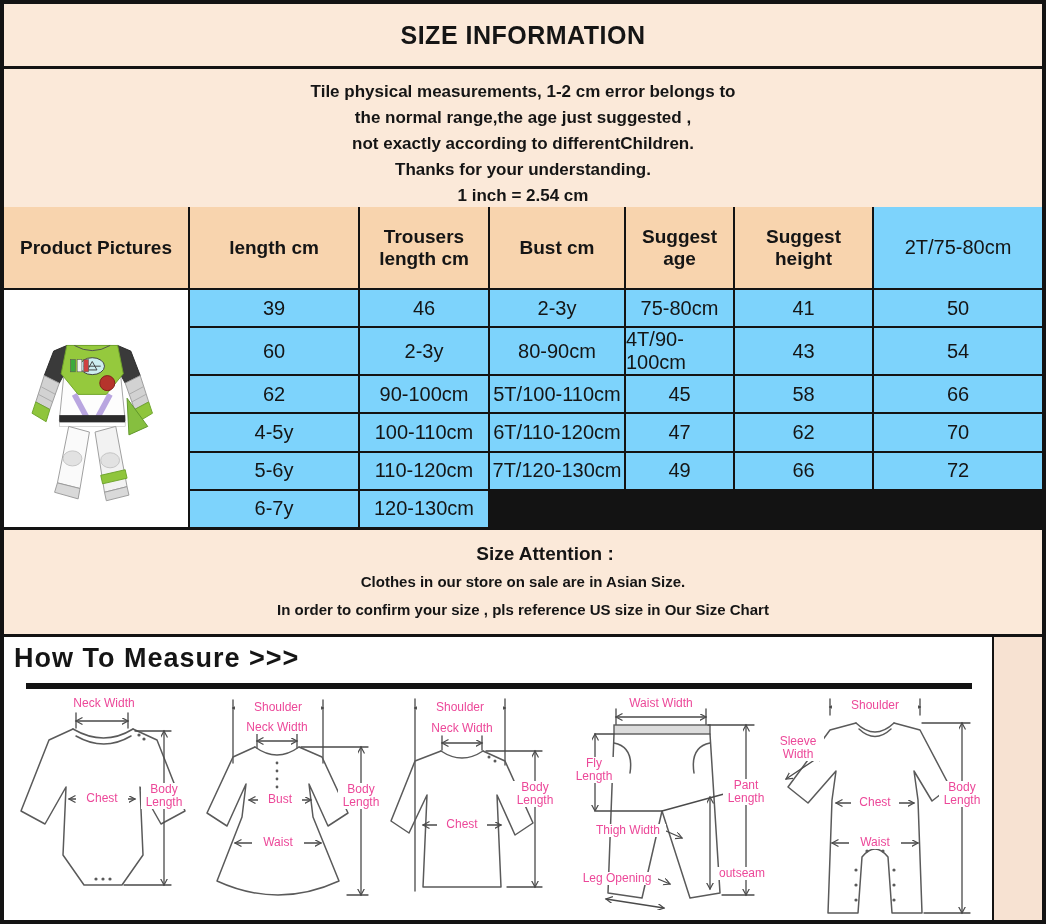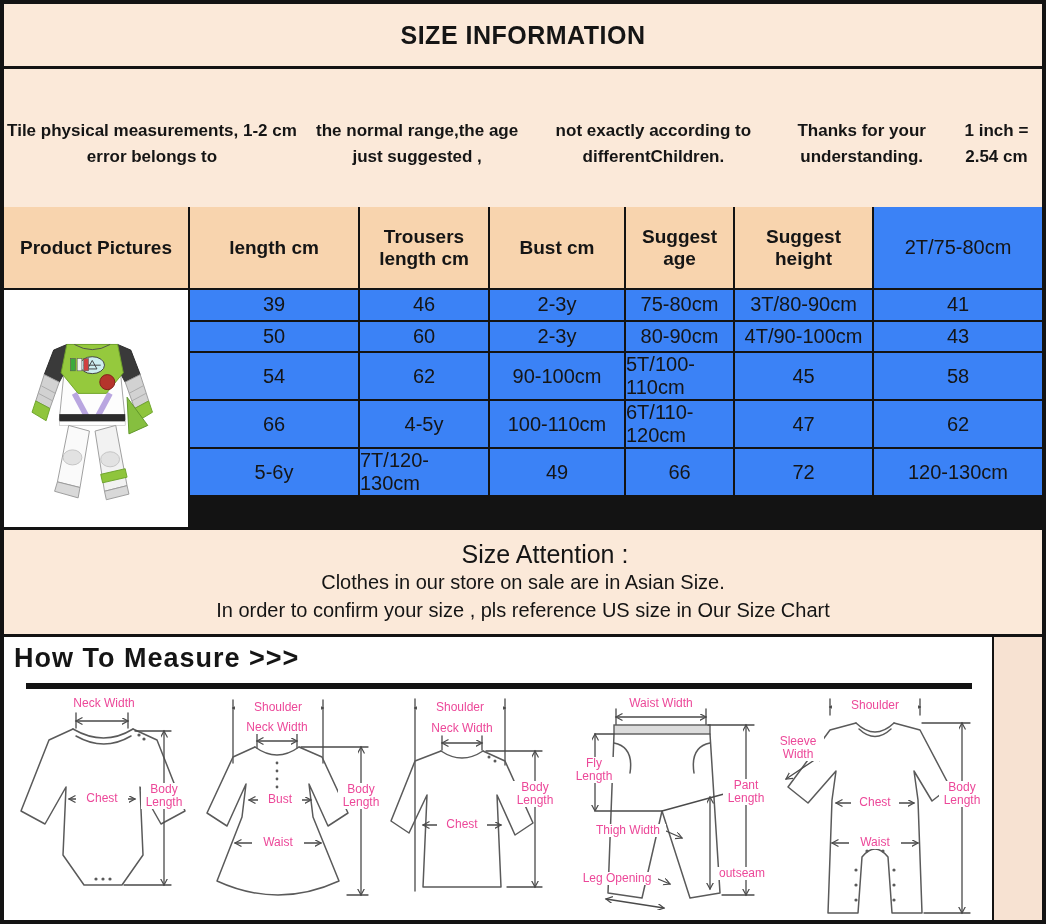--- a/index.html
+++ b/index.html
@@ -8,38 +8,38 @@
     background:#ffffff;border:4px solid #131313;
     font-family:"Liberation Sans",sans-serif;color:#151515;overflow:hidden;
   }
   .sec{position:absolute;left:0;right:0;box-sizing:border-box;}
   
   .sec-title{top:0;height:65px;background:#fbe9d9;border-bottom:3px solid #131313;
     display:flex;align-items:center;justify-content:center;}
   .main-title{font-size:25px;font-weight:bold;letter-spacing:.5px;}
   
   .sec-notes{top:65px;height:152px;background:#fbe9d9;border-bottom:2px solid #131313;
-    display:flex;flex-direction:row;align-items:center;justify-content:center;}
+    display:flex;flex-direction:column;align-items:center;justify-content:center;}
   .note-line{font-size:17px;font-weight:bold;line-height:26px;text-align:center;}
   
   .sec-table{top:203px;height:320px;background:#131313;display:grid;
     grid-template-columns:184px 168px 128px 134px 107px 137px 1fr;
     grid-template-rows:81px repeat(6,1fr);gap:2px;}
   .th{background:#f8d4ae;display:flex;align-items:center;justify-content:center;
     font-weight:bold;font-size:19px;text-align:center;line-height:22px;padding:0 2px;}
-  .td{background:#3b82f6;display:flex;align-items:center;justify-content:center;
+  .td{background:#7dd3fc;display:flex;align-items:center;justify-content:center;
     font-size:20px;}
   .product-cell{background:#ffffff;grid-column:1;grid-row:2 / span 6;
     display:flex;align-items:center;justify-content:center;}
   
   .sec-attention{top:523px;height:110px;background:#fbe9d9;border-top:3px solid #131313;
     border-bottom:3px solid #131313;display:flex;flex-direction:column;align-items:center;
     justify-content:center;}
-  .att-title{font-size:25px;font-weight:normal;line-height:28px;margin-left:44px;}
-  .att-line{font-size:20px;font-weight:normal;line-height:28px;text-align:center;}
+  .att-title{font-size:19px;font-weight:bold;line-height:28px;margin-left:44px;}
+  .att-line{font-size:15px;font-weight:bold;line-height:28px;text-align:center;}
   
   .sec-measure{top:633px;height:288px;background:#ffffff;padding-left:19px;}
   .peach-strip{position:absolute;top:0;bottom:0;right:0;width:48px;background:#f7e2d2;
     border-left:2px solid #131313;}
   .htm-title{position:absolute;left:10px;top:6px;font-size:27px;font-weight:bold;
     letter-spacing:1px;}
   .htm-rule{position:absolute;left:22px;top:46px;width:946px;height:6px;background:#131313;}
   .diagrams{position:absolute;left:8px;top:58px;display:flex;}
   .diagram{position:relative;flex:none;}
   .diagram svg{position:absolute;left:0;top:0;}
@@ -113,21 +113,20 @@
         <path d="M94,196 L96,205 L120,199 L118,190 Z" fill="#d9d9d9" stroke="#9a9a9a"></path>
       </svg>
     </div>
 
     <div class="td">2T/75-80cm</div>
     <div class="td">39</div>
     <div class="td">46</div>
     <div class="td">2-3y</div>
     <div class="td">75-80cm</div>
 
-    <div class="td">3T/80-90cm</div>
     <div class="td">41</div>
     <div class="td">50</div>
     <div class="td">60</div>
     <div class="td">2-3y</div>
     <div class="td">80-90cm</div>
 
     <div class="td">4T/90-100cm</div>
     <div class="td">43</div>
     <div class="td">54</div>
     <div class="td">62</div>
@@ -136,26 +135,29 @@
     <div class="td">5T/100-110cm</div>
     <div class="td">45</div>
     <div class="td">58</div>
     <div class="td">66</div>
     <div class="td">4-5y</div>
     <div class="td">100-110cm</div>
 
     <div class="td">6T/110-120cm</div>
     <div class="td">47</div>
     <div class="td">62</div>
+    <div class="td">70</div>
     <div class="td">5-6y</div>
+    <div class="td">110-120cm</div>
 
     <div class="td">7T/120-130cm</div>
     <div class="td">49</div>
     <div class="td">66</div>
     <div class="td">72</div>
+    <div class="td">6-7y</div>
     <div class="td">120-130cm</div>
   </div>
 
   <div class="sec sec-attention">
     <div class="att-title">Size Attention :</div>
     <div class="att-line">Clothes in our store on sale are in Asian Size.</div>
     <div class="att-line">In order to confirm your size , pls reference US size in Our Size Chart</div>
   </div>
 
   <div class="sec sec-measure">

